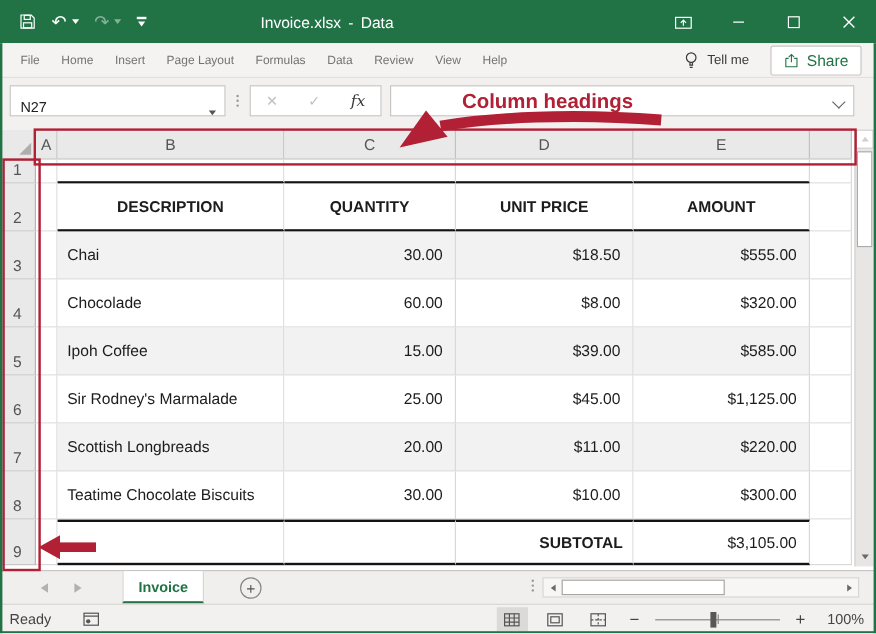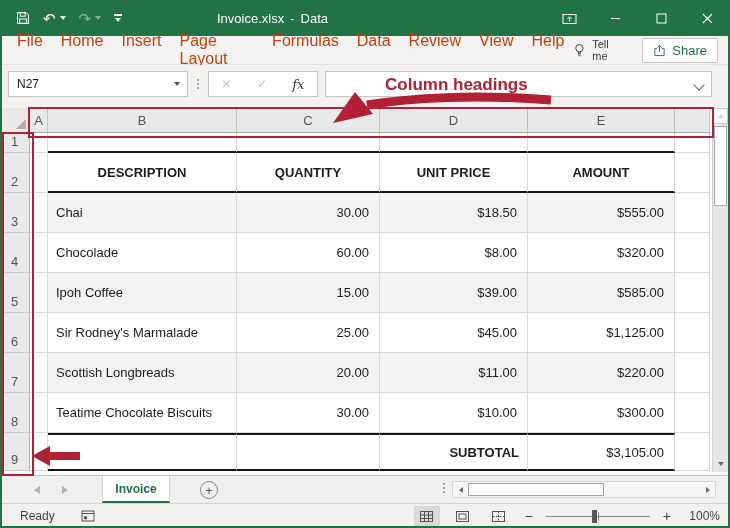--- a/index.html
+++ b/index.html
@@ -12,28 +12,28 @@
   .uglyph{color:#fff;font-size:15px;line-height:1;}
   .dim{opacity:.45;}
   .ddarrow{width:0;height:0;border-left:3.5px solid transparent;border-right:3.5px solid transparent;border-top:4px solid #fff;margin-left:4px;}
   .qat-more{display:flex;flex-direction:column;align-items:center;gap:2px;}
   .qat-more .bar{width:8px;height:1.5px;background:#fff;}
   .title{position:absolute;left:180px;width:185px;top:0;height:36px;display:flex;align-items:center;justify-content:center;gap:6px;color:#fff;font-size:13px;white-space:nowrap;}
   .winctl{position:absolute;right:0;top:0;height:36px;display:flex;}
   .winctl .wbtn{width:46px;height:36px;display:flex;align-items:center;justify-content:center;}
   
   .menubar{position:absolute;top:36px;left:0;right:0;height:29px;background:#f5f3f2;display:flex;align-items:center;border-bottom:1px solid #e3e1df;box-sizing:border-box;padding-left:8px;}
-  .menu-item{padding:0 9px;font-size:16px;color:#c2410c;cursor:default;}
+  .menu-item{padding:0 9px;font-size:10px;color:#737373;cursor:default;}
   .menu-right{margin-left:auto;display:flex;align-items:center;gap:8px;margin-right:12px;}
   .tellme{display:flex;align-items:center;gap:6px;font-size:11px;color:#3b3a39;margin-right:10px;}
   .share-btn{display:flex;align-items:center;gap:6px;background:#fff;border:1px solid #c8c6c4;border-radius:2px;height:23px;padding:0 10px;font-size:13px;color:#217346;}
   
   .formulabar{position:absolute;top:65px;left:0;right:0;height:43px;background:#f3f1f0;}
   .fb-inner{position:absolute;top:6px;left:8px;right:18px;height:26px;display:flex;align-items:stretch;}
-  .namebox{width:180px;background:#fff;border:1px solid #c8c6c4;display:flex;align-items:center;font-size:12px;color:#222;padding-left:8px;box-sizing:border-box;}
+  .namebox{width:180px;background:#fff;border:1px solid #c8c6c4;display:flex;align-items:flex-end;font-size:12px;color:#222;padding-left:8px;box-sizing:border-box;}
   .namebox .tri{margin-left:auto;margin-right:7px;width:0;height:0;border-left:3.5px solid transparent;border-right:3.5px solid transparent;border-top:4px solid #555;}
   .vdots{display:flex;flex-direction:column;justify-content:center;gap:2px;margin:0 9px;}
   .vdots i{width:2px;height:2px;border-radius:50%;background:#9a9896;}
   .fxgroup{width:110px;background:#fff;border:1px solid #c8c6c4;display:flex;align-items:center;justify-content:space-around;box-sizing:border-box;}
   .fx-cancel,.fx-enter{font-size:12px;color:#c3c1bf;}
   .fx-label{font-family:"DejaVu Serif",serif;font-style:italic;font-size:13px;color:#3b3a39;}
   .fbinput{flex:1;background:#fff;border:1px solid #c8c6c4;margin-left:7px;position:relative;}
   .fb-chev{position:absolute;right:8px;top:9px;width:7px;height:7px;border-right:1.5px solid #666;border-bottom:1.5px solid #666;transform:rotate(45deg);}
   
   .gridarea{position:absolute;top:108px;left:0;right:0;height:367px;background:#fff;}
@@ -78,21 +78,21 @@
   .sheettab{position:absolute;left:102px;top:0;height:27px;width:68px;background:#fff;border-left:1px solid #d8d6d4;border-right:1px solid #d8d6d4;border-bottom:2px solid #217346;box-sizing:border-box;display:flex;align-items:center;justify-content:center;font-size:12px;font-weight:bold;color:#217346;}
   .newsheet{position:absolute;left:200px;top:5px;width:16px;height:16px;border:1px solid #8a8886;border-radius:50%;display:flex;align-items:center;justify-content:center;font-size:13px;color:#555;line-height:1;}
   .ts-dots{position:absolute;left:434px;top:7px;}
   .hscroll{position:absolute;left:452px;top:5px;width:264px;height:17px;border:1px solid #d8d6d4;background:#f7f6f5;box-sizing:border-box;display:flex;align-items:center;}
   .hs-btn{width:15px;height:100%;display:flex;align-items:center;justify-content:center;}
   .hs-btn .l{width:0;height:0;border-top:3.5px solid transparent;border-bottom:3.5px solid transparent;border-right:4.5px solid #6b6967;}
   .hs-btn .r{width:0;height:0;border-top:3.5px solid transparent;border-bottom:3.5px solid transparent;border-left:4.5px solid #6b6967;}
   .hs-thumb{width:136px;height:13px;background:#fff;border:1px solid #a8a6a4;box-sizing:border-box;}
   
   .statusbar{position:absolute;top:503px;left:0;right:0;height:25px;background:#f3f1f0;border-top:1px solid #d6d4d2;box-sizing:border-box;display:flex;align-items:center;font-size:12px;color:#444;}
-  .sb-ready{margin-left:20px;}
+  .sb-ready{margin-left:8px;}
   .sb-macro{margin-left:26px;display:flex;align-items:center;}
   .sb-right{margin-left:auto;display:flex;align-items:center;gap:10px;margin-right:10px;}
   .viewbtn{width:26px;height:20px;display:flex;align-items:center;justify-content:center;}
   .viewbtn.sel{background:#dcdad8;}
   .zoomglyph{font-size:14px;color:#444;padding:0 3px;}
   .slider{position:relative;width:104px;height:14px;}
   .slider .track{position:absolute;left:0;right:0;top:7px;height:1px;background:#8a8886;}
   .slider .notch{position:absolute;left:52px;top:3px;width:1px;height:8px;background:#8a8886;}
   .slider .thumb{position:absolute;left:46px;top:1px;width:5px;height:13px;background:#5a5856;}
   .sb-zoom{width:36px;text-align:right;}

